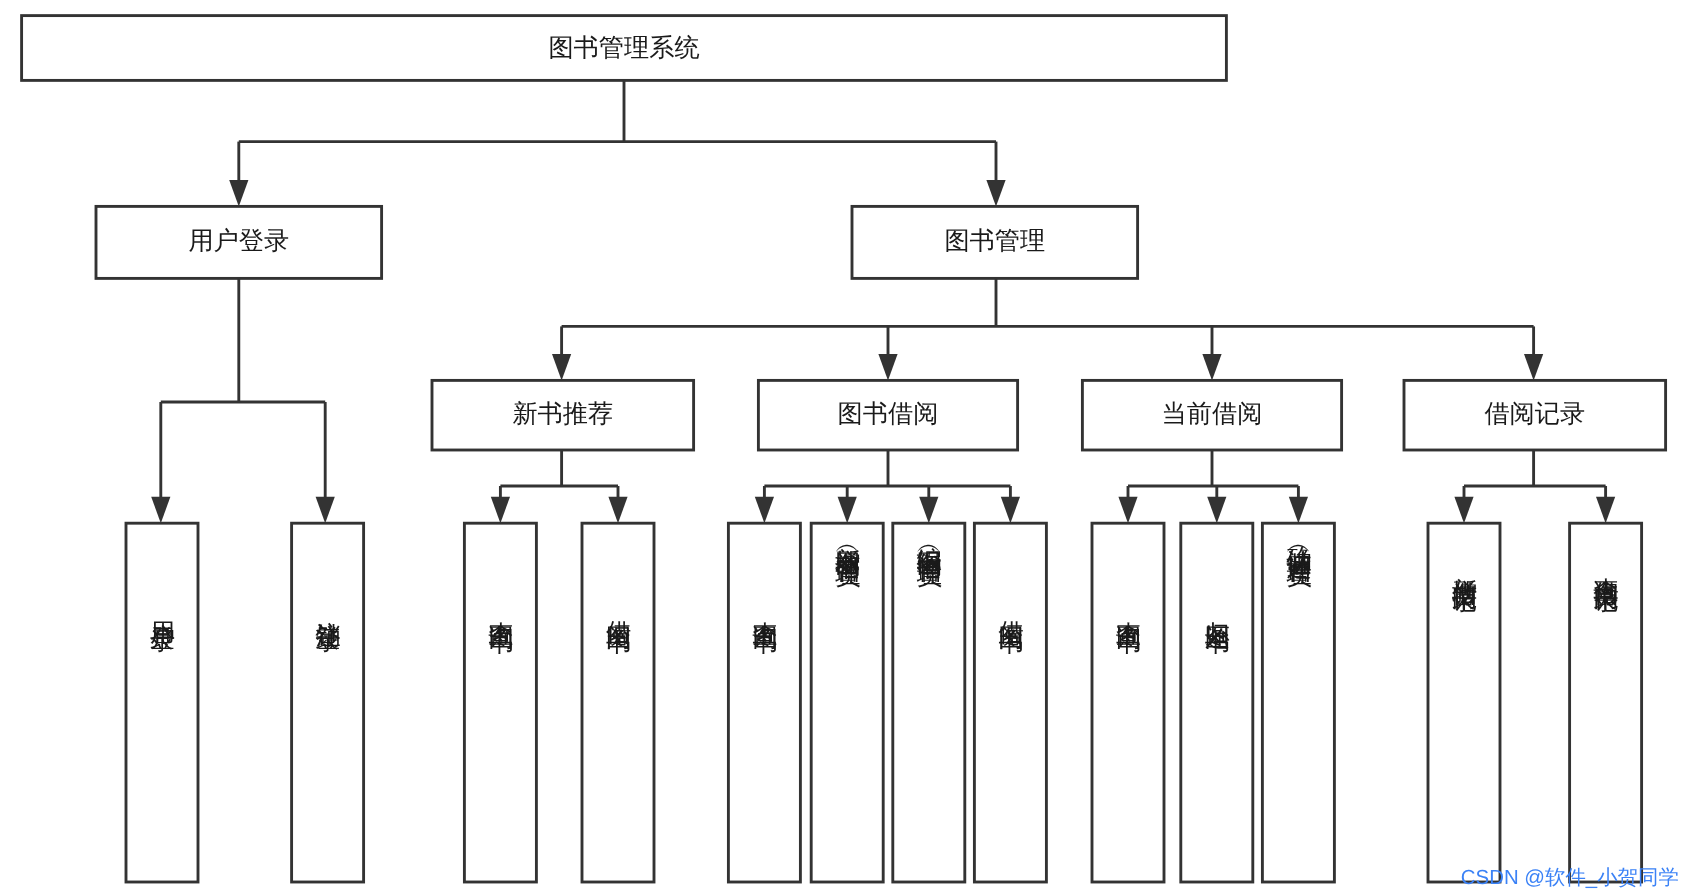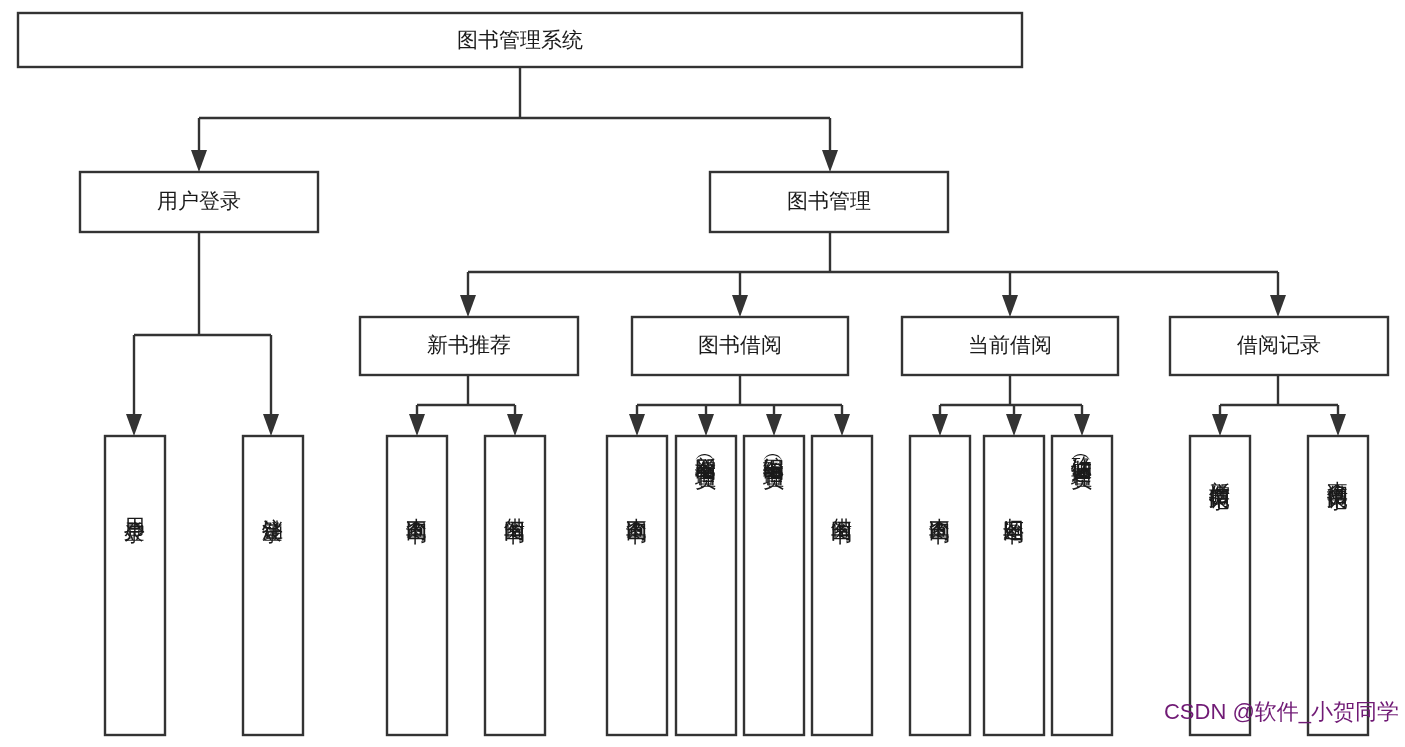--- a/index.html
+++ b/index.html
@@ -15,23 +15,23 @@
   .node-label-h{
     font-family:"Liberation Sans","DejaVu Sans",sans-serif;
     font-size:21px;fill:#1a1a1a;text-anchor:middle;dominant-baseline:middle;
   }
   .node-label-v{
     font-family:"Liberation Sans","DejaVu Sans",sans-serif;
     font-size:21px;fill:#1a1a1a;text-anchor:middle;
     writing-mode:tb;glyph-orientation-vertical:0;letter-spacing:2px;
   }
   .watermark{
-    position:absolute;right:6px;bottom:20px;
+    position:absolute;right:6px;bottom:4px;
     font-family:"Liberation Sans","DejaVu Sans",sans-serif;
-    font-size:22px;color:#701a75;white-space:nowrap;user-select:none;
+    font-size:17px;color:#3b82f6;white-space:nowrap;user-select:none;
   }
 </style>
 </head>
 <body>
 
 <div id="diagram-root">
 
   <svg id="tree" viewBox="0 0 1405 747">
 
     <g>

